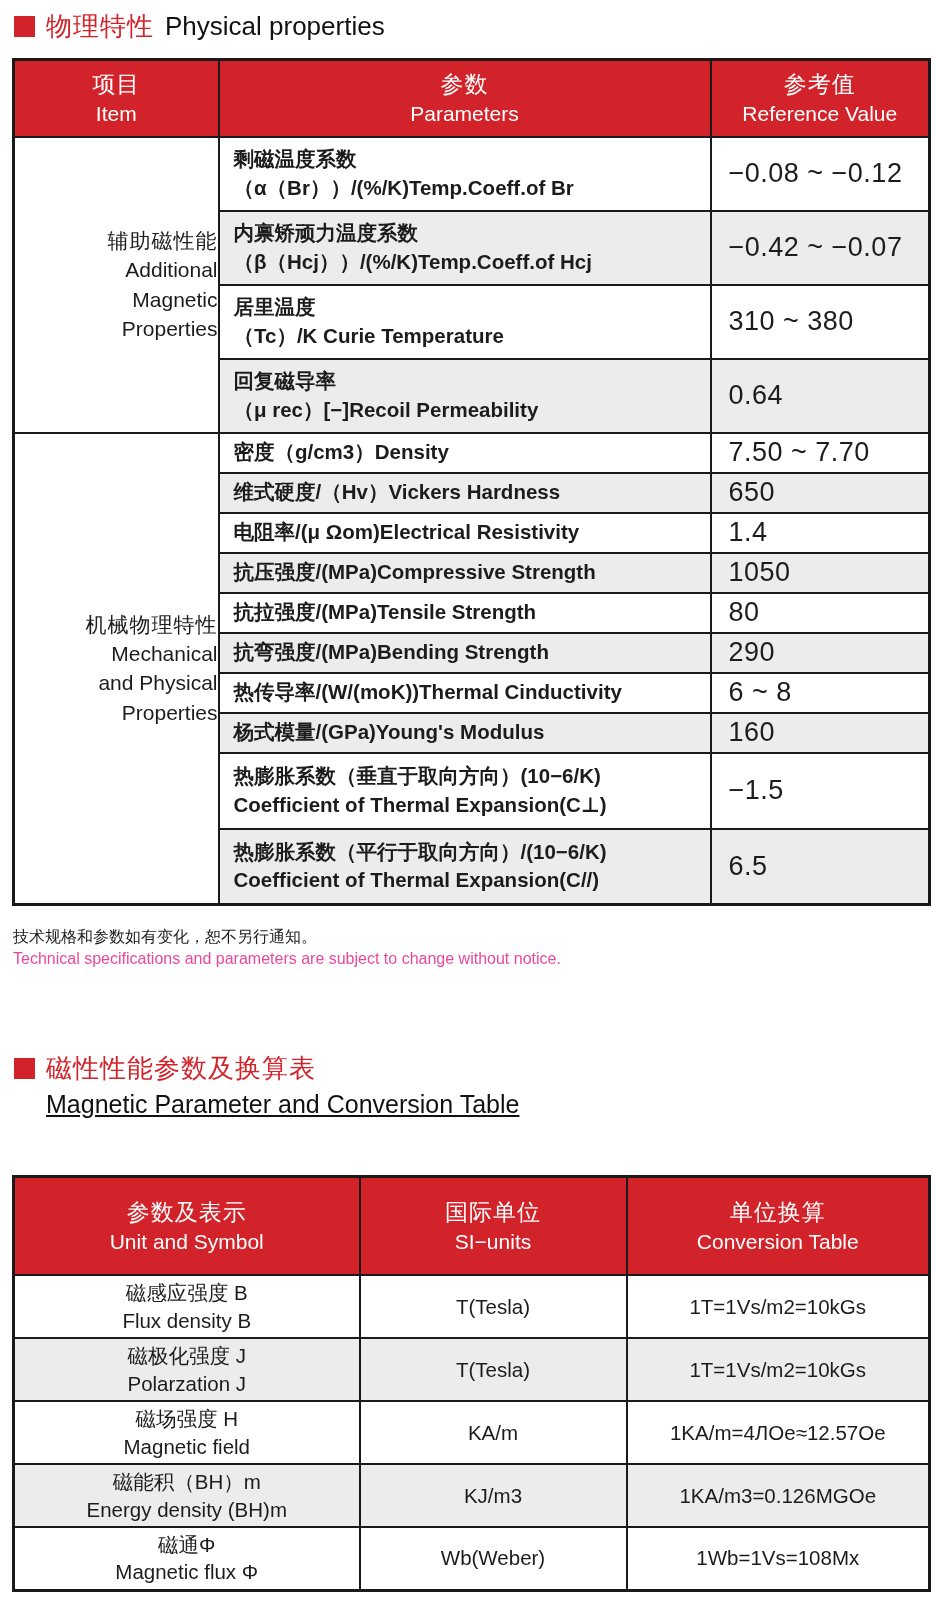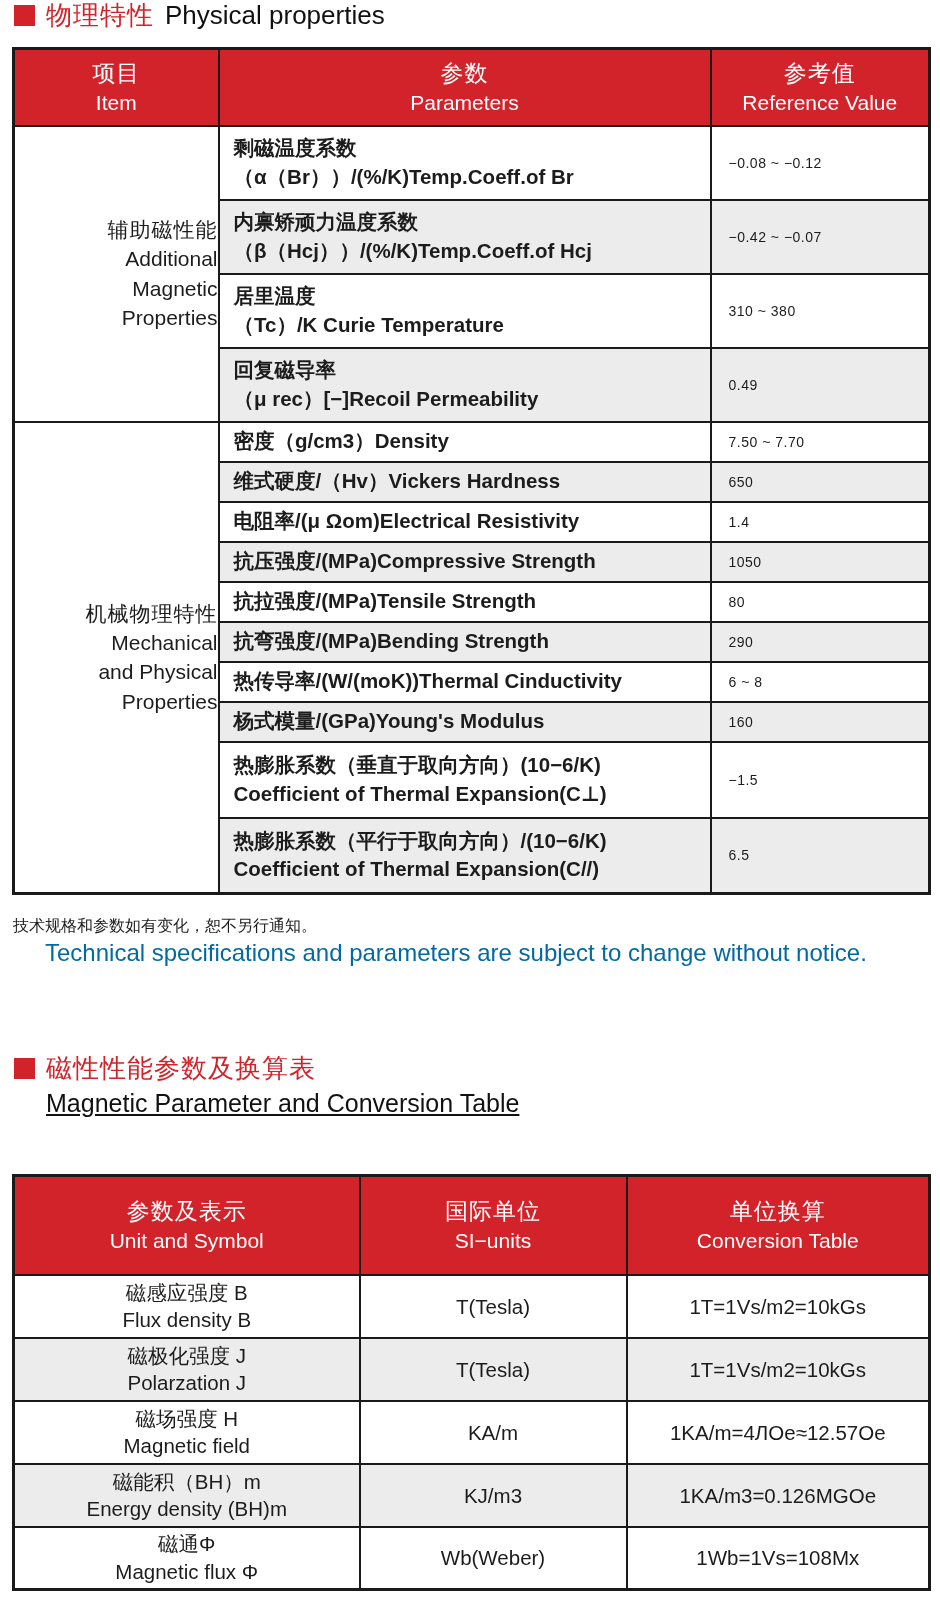--- a/index.html
+++ b/index.html
@@ -19,21 +19,21 @@
   .section-title{
     display:flex;align-items:center;gap:11px;
     margin-left:14px;font-size:26px;line-height:1.2;
   }
   .bullet{width:21px;height:21px;background:var(--red);flex:0 0 auto;}
   .title-zh{color:var(--red);letter-spacing:1px;}
   .title-en{color:#111;}
   .title-en-line2{
     margin-left:46px;font-size:25px;color:#111;margin-top:4px;line-height:1.2;text-decoration:underline;
   }
-  .t1{}
+  .t1{padding-top:11px;}
   .t2{margin-top:84px;}
 
   
   table{
     border-collapse:collapse;table-layout:fixed;
     width:916px;margin-left:12px;
   }
   .tbl1{margin-top:16px;}
   .tbl2{margin-top:56px;}
   th,td{border:2px solid var(--border);padding:0;}
@@ -54,29 +54,29 @@
     text-align:right;vertical-align:middle;background:#fff;
     font-size:21px;line-height:1.4;
   }
   .item .izh{letter-spacing:1px;}
   .param{
     text-align:left;vertical-align:middle;
     font-size:20.5px;line-height:1.4;padding:4px 8px 4px 14px;font-weight:bold;
   }
   .val{
     text-align:left;vertical-align:middle;
-    font-size:14px;padding-left:17px;letter-spacing:.5px;
+    font-size:27px;padding-left:17px;letter-spacing:.5px;
   }
   .shaded{background:var(--alt);}
   .white{background:#fff;}
 
   
   .note{margin:20px 0 0 13px;}
   .note .nzh{font-size:16px;line-height:1.35;}
-  .note .nen{font-size:24px;line-height:1.35;color:#0369a1;margin-left:32px;}
+  .note .nen{font-size:16px;line-height:1.35;color:#ec4899;}
 
   
   .tbl2 thead tr{height:99px;}
   .tbl2 tbody tr{height:63px;}
   .tbl2 td{
     text-align:center;vertical-align:middle;
     font-size:20.5px;line-height:1.35;
   }
 </style>
 </head>
@@ -138,21 +138,21 @@
           <div>居里温度</div>
           <div>（Tc）/K Curie Temperature</div>
         </td>
         <td class="val white">310 ~ 380</td>
       </tr>
       <tr class="r-tall">
         <td class="param shaded">
           <div>回复磁导率</div>
           <div>（μ rec）[−]Recoil Permeability</div>
         </td>
-        <td class="val shaded">0.49</td>
+        <td class="val shaded">0.64</td>
       </tr>
 
       <tr class="r-short">
         <td class="item" rowspan="10">
           <div class="izh">机械物理特性</div>
           <div>Mechanical</div>
           <div>and Physical</div>
           <div>Properties</div>
         </td>
         <td class="param white">

